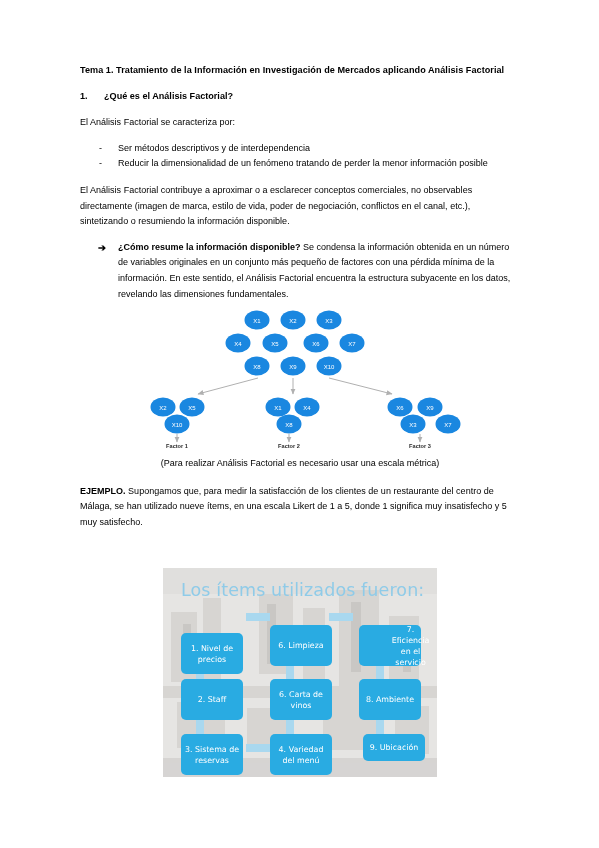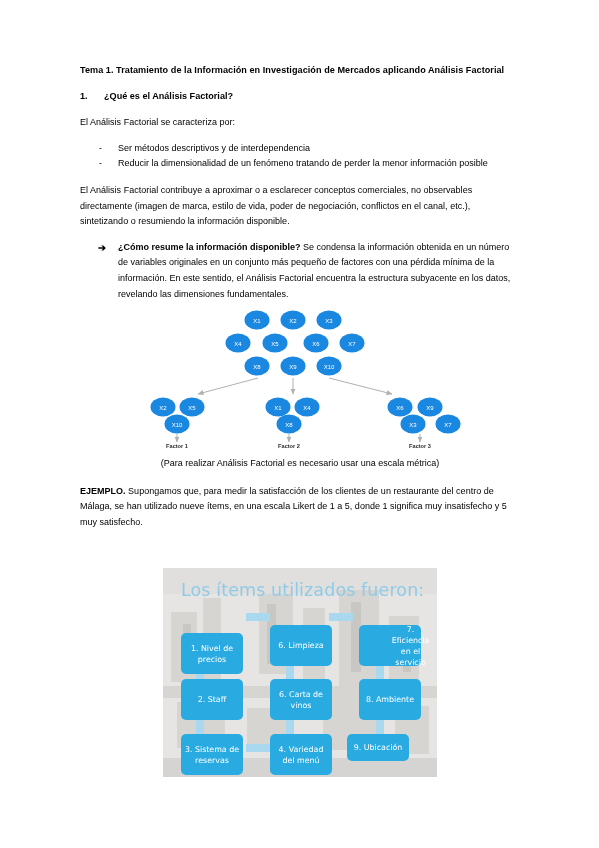--- a/index.html
+++ b/index.html
@@ -314,17 +314,17 @@
     <div class="ibox" style="left:18px;  top:57px;  width:62px; height:41px;margin-top:8px;">1. Nivel de precios</div>
     <div class="ibox" style="left:18px;  top:111px; width:62px; height:41px;text-align:center;">2. Staff</div>
     <div class="ibox" style="left:18px;  top:166px; width:62px; height:41px;">3. Sistema de reservas</div>
 
     <div class="ibox" style="left:107px; top:57px;  width:62px; height:41px;">6. Limpieza</div>
     <div class="ibox" style="left:107px; top:111px; width:62px; height:41px;">6. Carta de vinos</div>
     <div class="ibox" style="left:107px; top:166px; width:62px; height:41px;">4. Variedad del menú</div>
 
     <div class="ibox" style="left:196px; top:57px;  width:62px; height:41px;padding-left:44px;">7. Eficiencia en el servicio</div>
     <div class="ibox" style="left:196px; top:111px; width:62px; height:41px;">8. Ambiente</div>
-    <div class="ibox" style="left:184px; top:166px; width:62px; height:27px;">9. Ubicación</div>
+    <div class="ibox" style="left:200px; top:166px; width:62px; height:27px;">9. Ubicación</div>
 
   </div>
 
 </div>
 
 </body></html>

